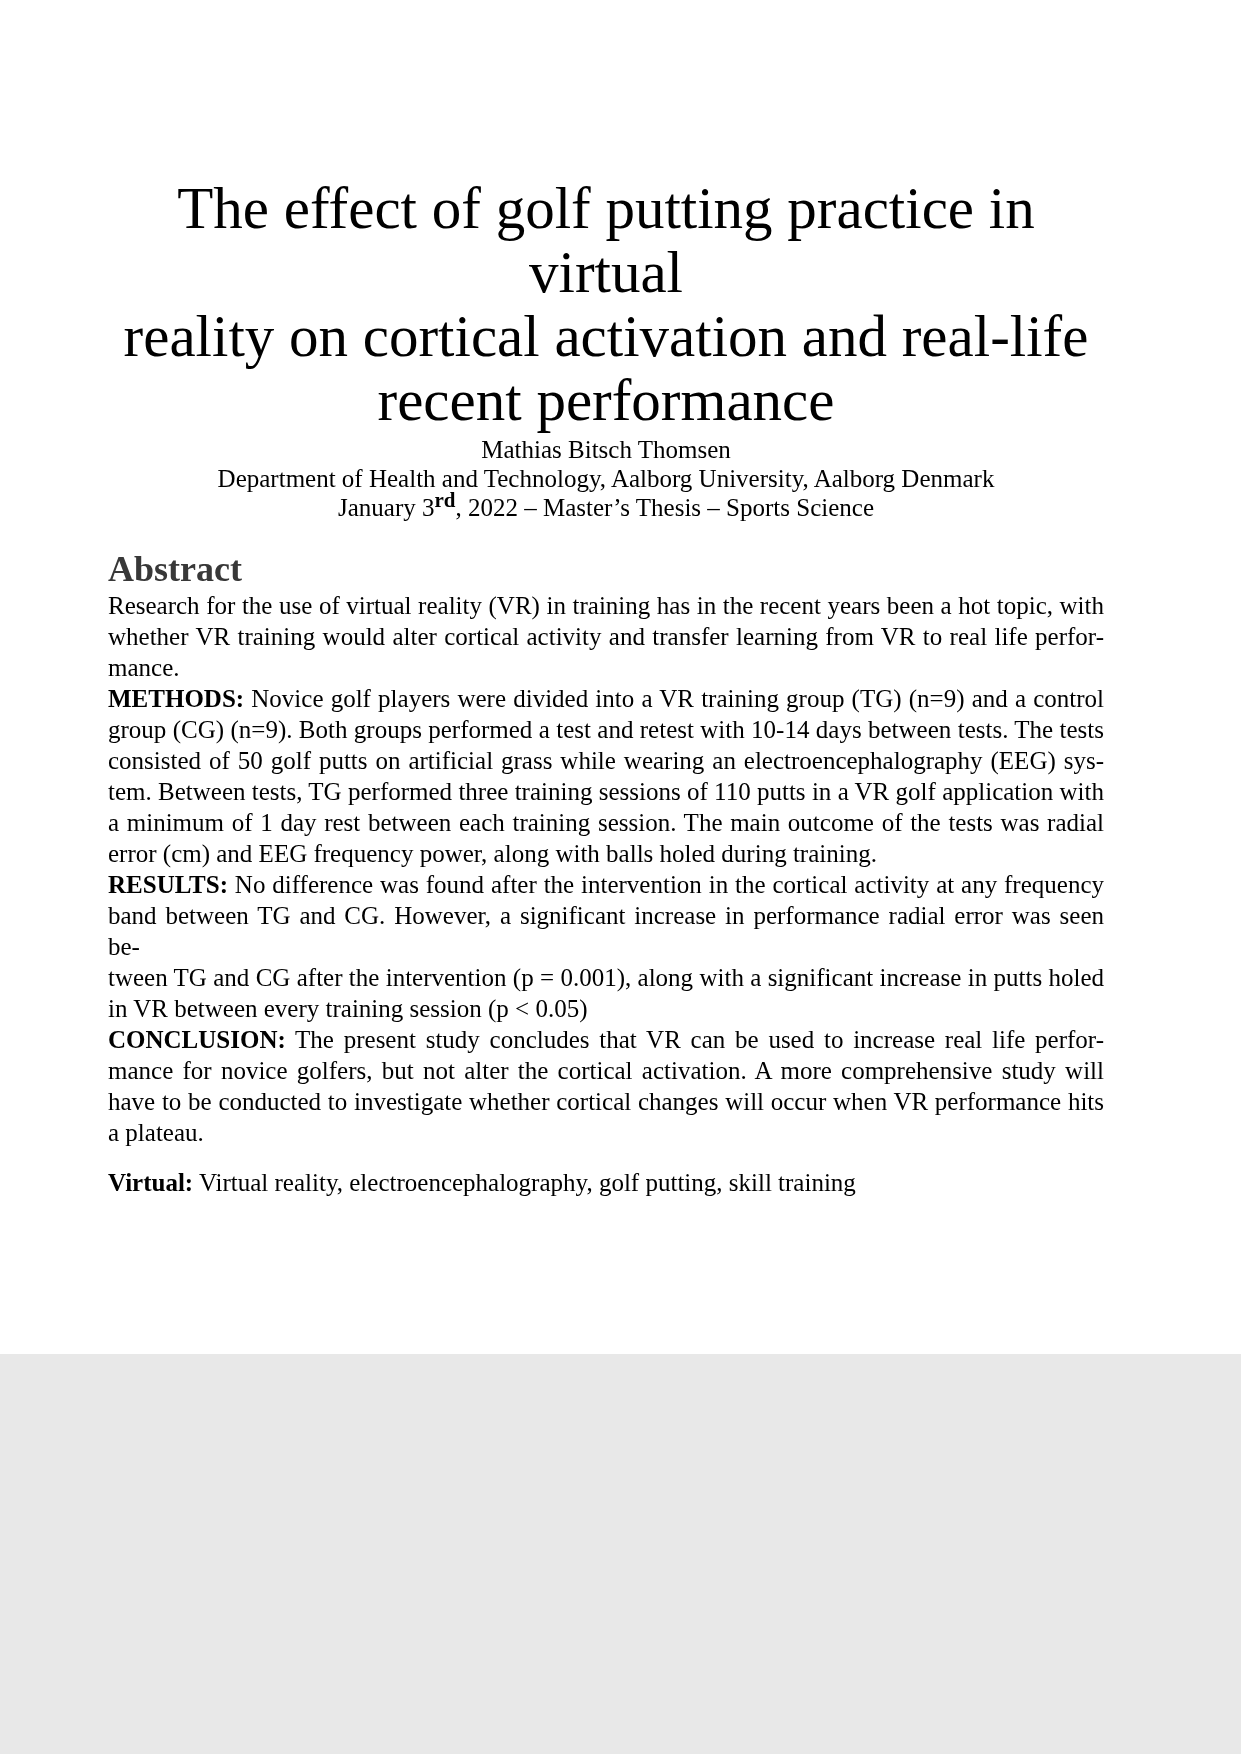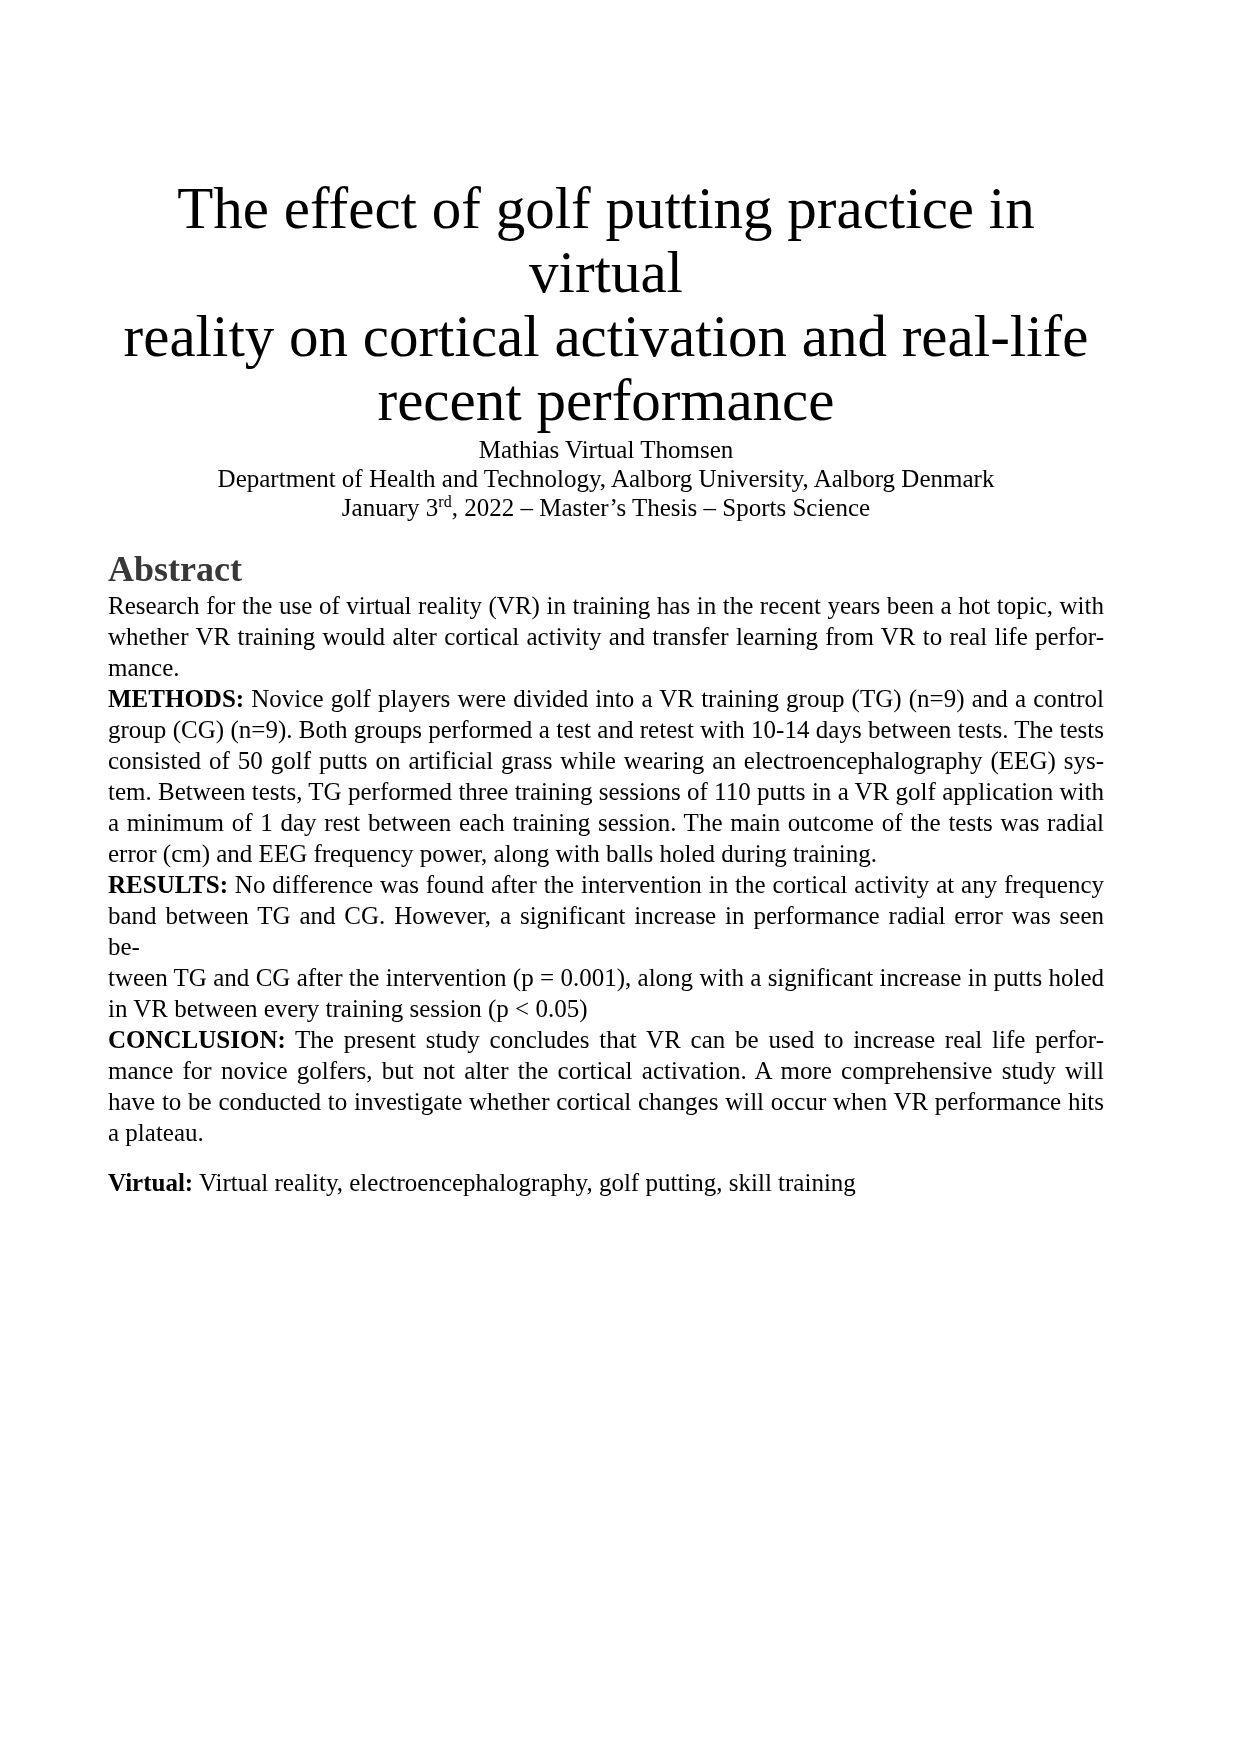--- a/index.html
+++ b/index.html
@@ -1,19 +1,19 @@
 <!DOCTYPE html>
 <html><head>
 <meta charset="utf-8">
 <style>
   html, body { margin: 0; padding: 0; background: #e8e8e8; }
   .page {
     position: relative;
     width: 1241px;
-    height: 1754px;
+    height: 1354px;
     margin: 0 auto;
     background: #ffffff;
     color: #000000;
     font-family: "Liberation Serif", serif;
     box-sizing: border-box;
     padding: 176px 0 0 108px;
     overflow: hidden;
   }
   .content { width: 996px; }
 
@@ -25,25 +25,26 @@
     margin: 0 0 3px 0;
   }
   .title .tline { display: block; }
 
   .meta {
     font-size: 25px;
     line-height: 29px;
     text-align: center;
   }
   sup.ord {
-    font-size: 16px;
+    font-size: 21px;
     line-height: 0;
     position: relative;
     top: -9px;
     vertical-align: baseline;
+    font-weight: bold;
   }
 
   .abstract-heading {
     font-size: 36px;
     line-height: 42px;
     font-weight: bold;
     text-align: left;
     color: #383838;
     margin: 26px 0 0 0;
   }
@@ -69,21 +70,21 @@
 <div class="page">
   <div class="content">
 
     <div class="title">
       <span class="tline">The effect of golf putting practice in virtual</span>
       <span class="tline">reality on cortical activation and real-life</span>
       <span class="tline">recent performance</span>
     </div>
 
     <div class="meta">
-      <div>Mathias Virtual Thomsen</div>
+      <div>Mathias Bitsch Thomsen</div>
       <div>Department of Health and Technology, Aalborg University, Aalborg Denmark</div>
       <div><span>January 3</span><sup class="ord">rd</sup><span>, 2022 – Master’s Thesis – Sports Science</span></div>
     </div>
 
     <div class="abstract-heading">Abstract</div>
 
     <div class="abstract-body">
         <div class="para">
           <div class="line fill">Research for the use of virtual reality (VR) in training has in the recent years been a hot topic, with</div>
           <div class="line fill">whether VR training would alter cortical activity and transfer learning from VR to real life perfor-</div>

